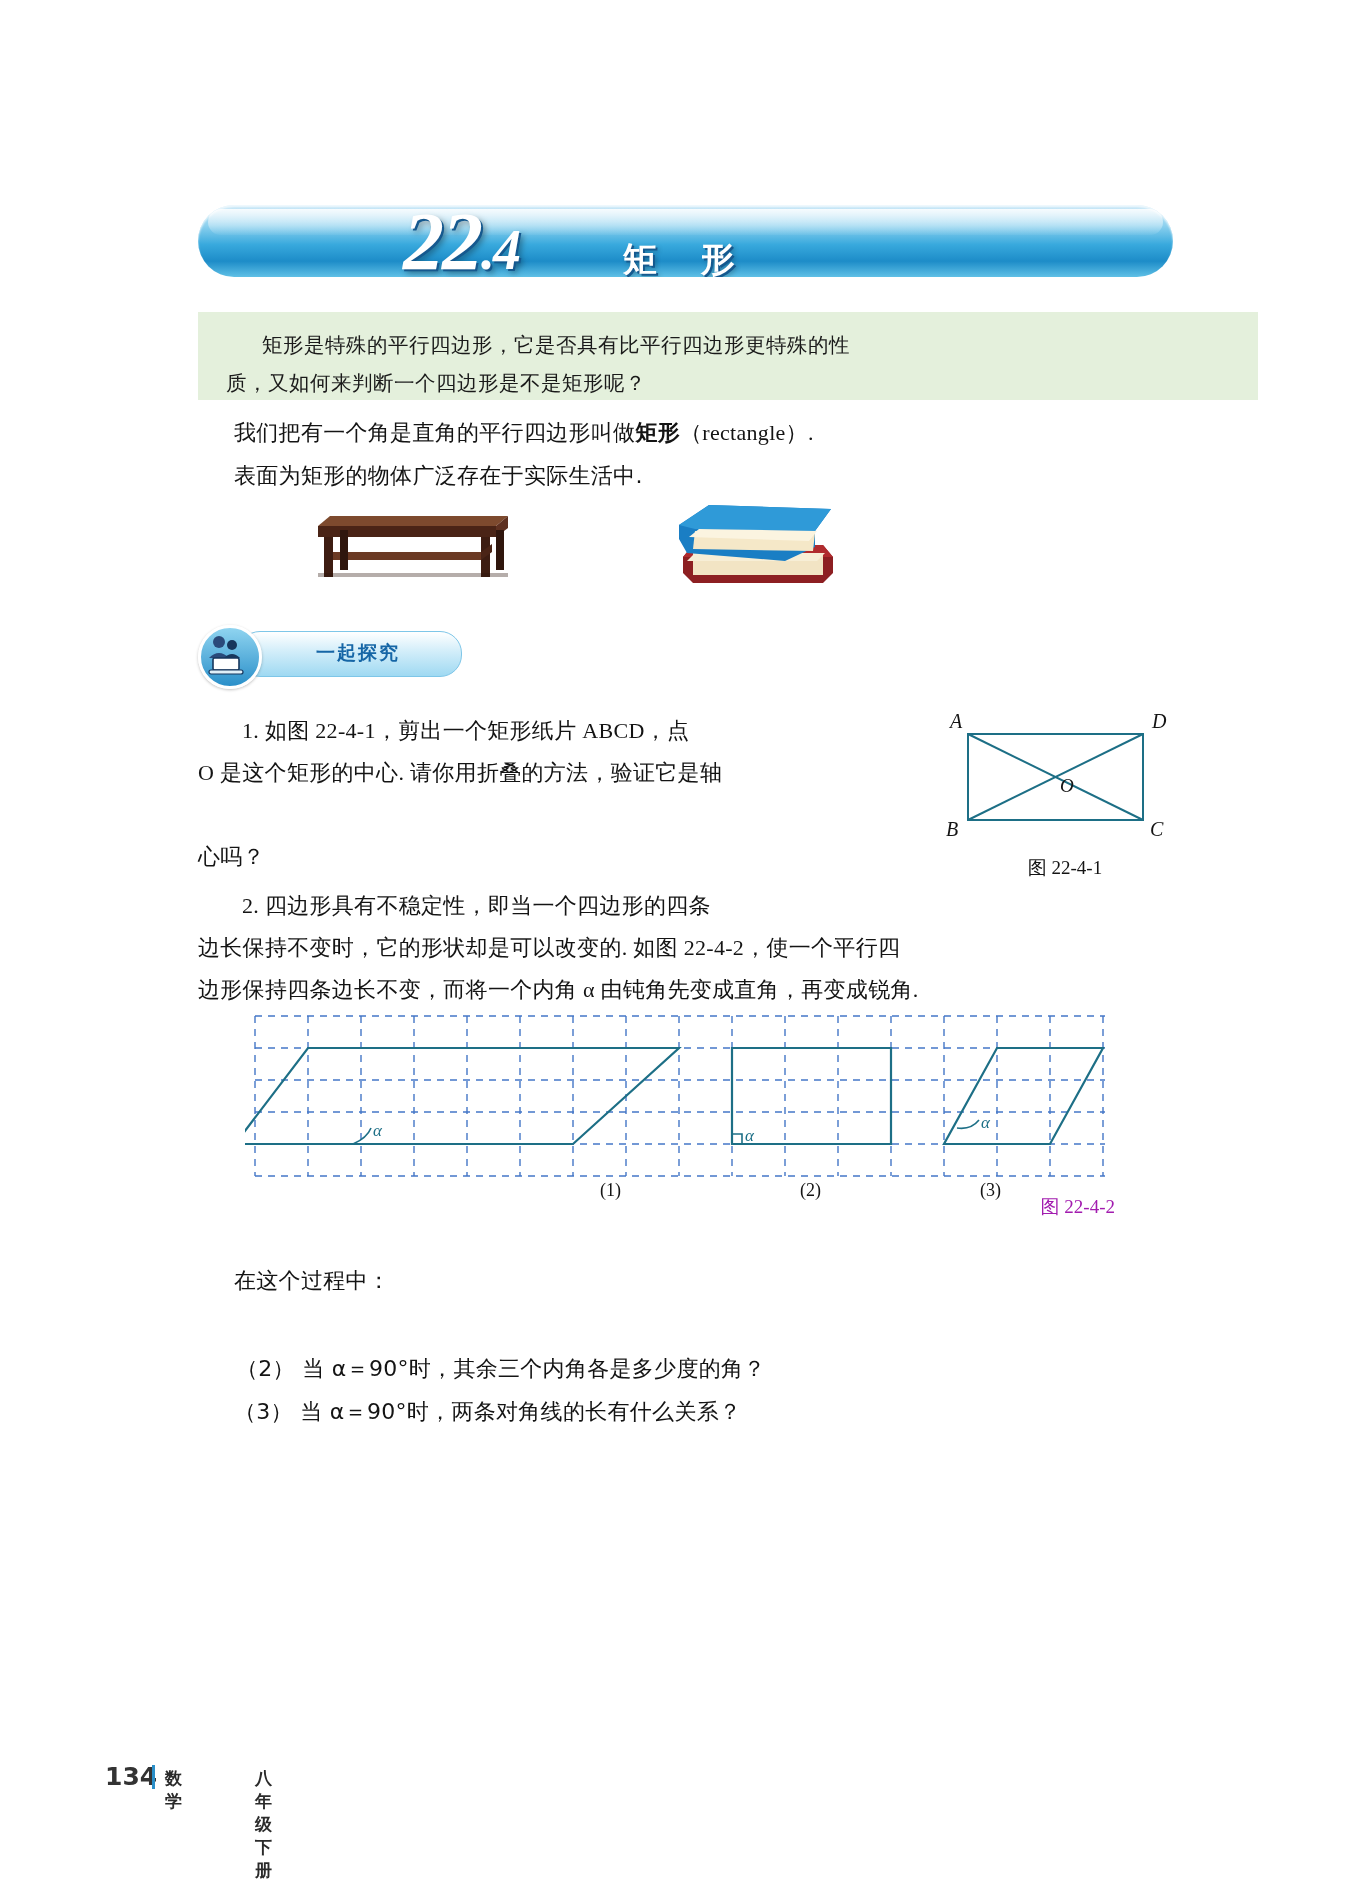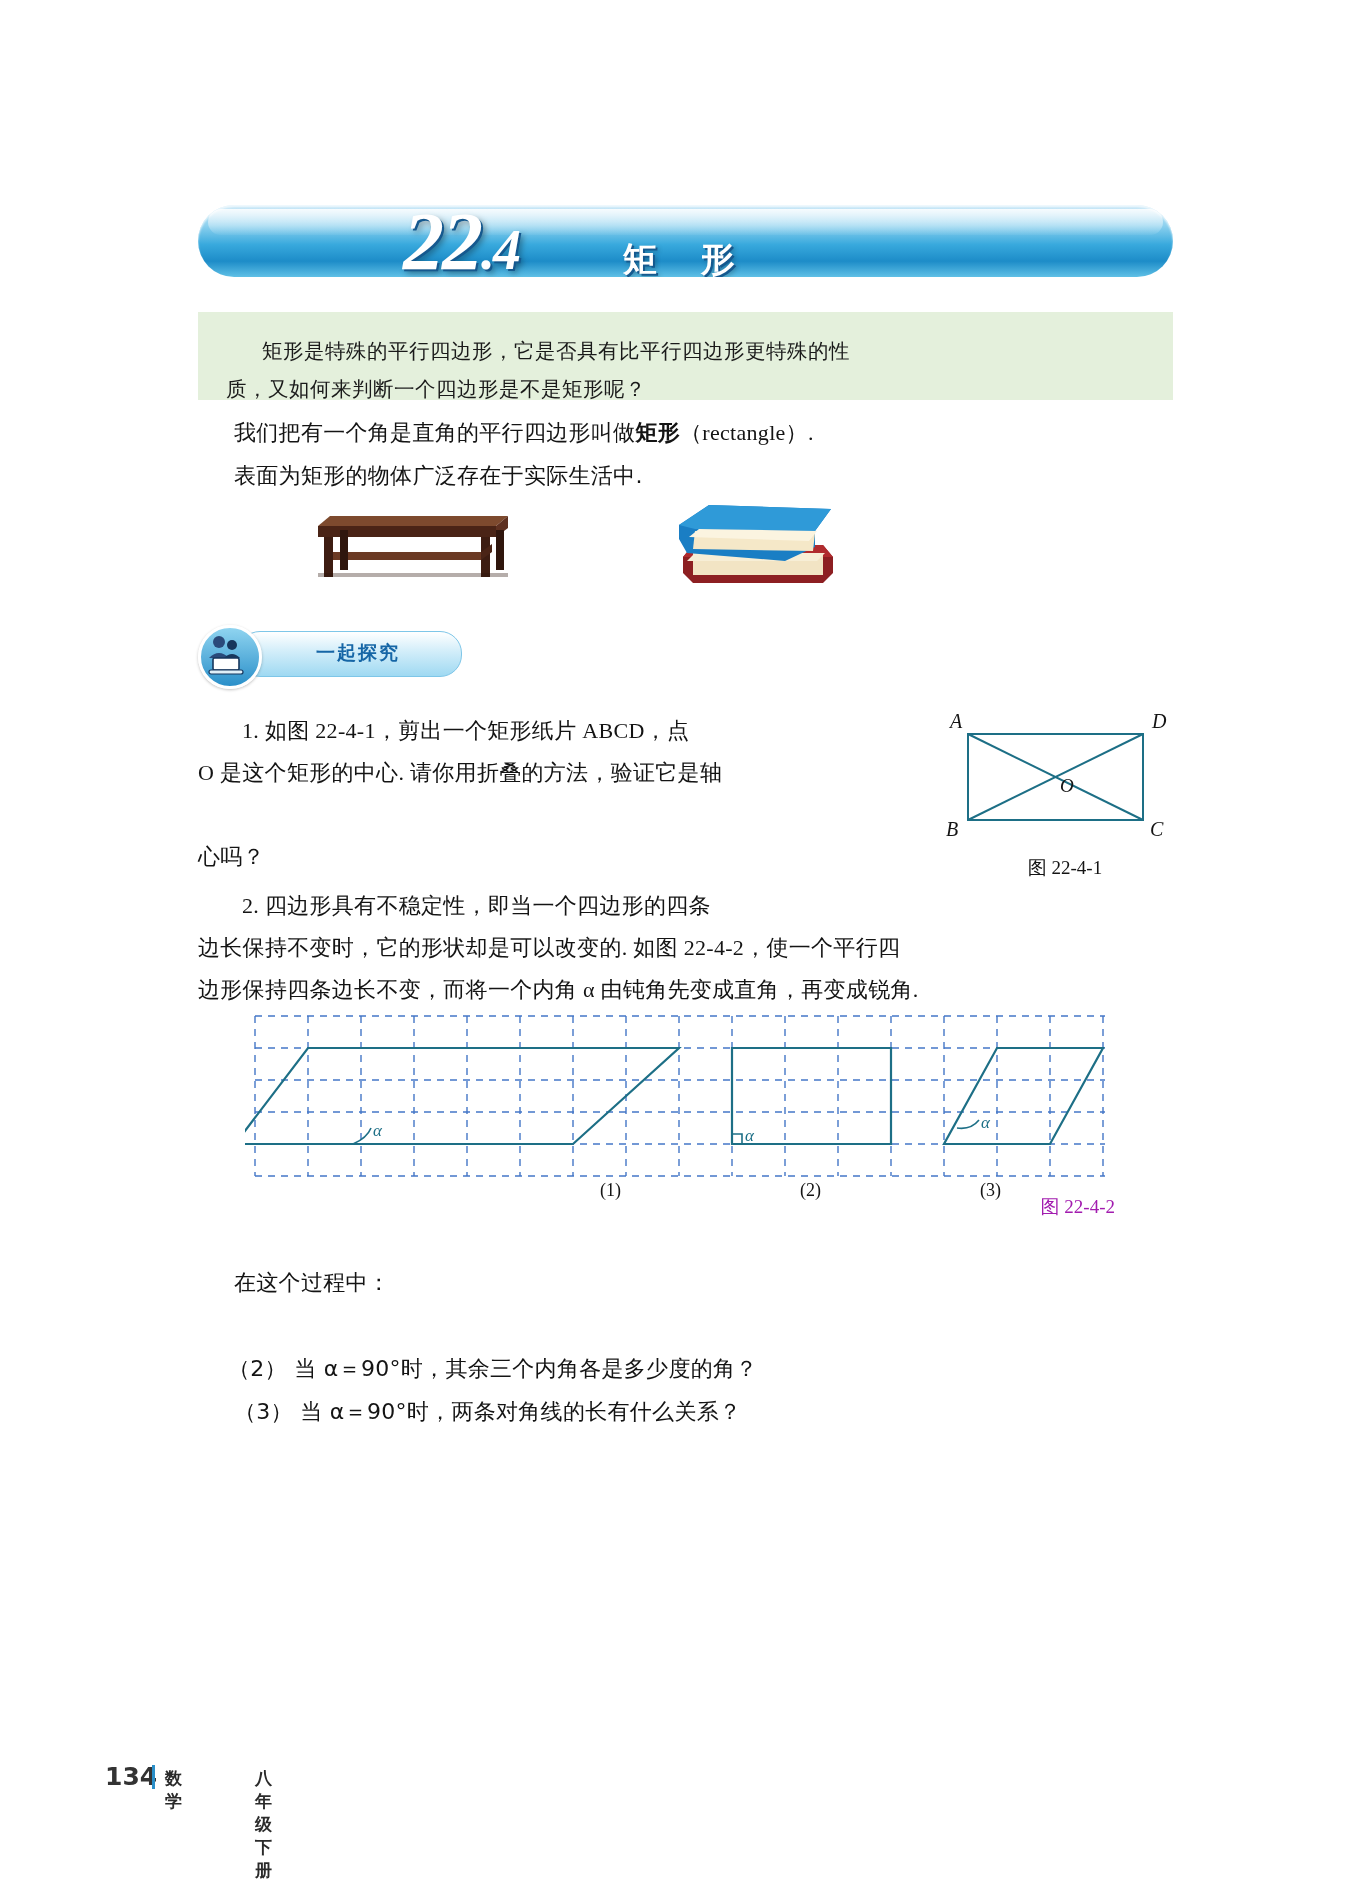--- a/index.html
+++ b/index.html
@@ -38,23 +38,23 @@
   .banner .cn {
     position:absolute; left:425px; top:32px;
     font-family:"DejaVu Sans", sans-serif;
     font-weight:bold; font-size:34px; letter-spacing:16px;
     color:#ffffff;
     text-shadow: 2px 2px 0 #15598f, 3px 3px 5px rgba(0,0,0,0.3);
   }
 
   
   .intro {
-    position:absolute; left:198px; top:312px; width:975px; height:88px;
+    position:absolute; left:198px; top:312px; width:1060px; height:88px;
     background:#e4f0dc;
-    padding:20px 28px 0 28px;
+    padding:14px 28px 0 28px;
     box-sizing:border-box;
     font-family:"DejaVu Sans", sans-serif;
     font-size:20.5px; line-height:38px; color:#1a1a1a;
     letter-spacing:0.5px;
   }
   .intro .ind { display:inline-block; width:36px; }
 
   
   .p {
     position:absolute;
@@ -110,23 +110,23 @@
 
   
   .fig2 { position:absolute; left:245px; top:1008px; width:870px; height:200px; }
   .fig2cap {
     position:absolute; left:245px; top:1194px; width:870px;
     text-align:right;
     font-family:"Liberation Serif", serif; font-size:19px; color:#a21caf;
   }
 
   
-  #qlead { left:234px; top:1262px; }
+  #qlead { left:234px; top:1262px;font-family:Liberation Mono, monospace; }
   #q1 { left:234px; top:1305px; }
-  #q2 { left:228px; top:1348px; }
+  #q2 { left:236px; top:1348px; }
   #q3 { left:234px; top:1391px; }
 
   
   .footer { position:absolute; left:105px; top:1762px; height:30px; }
   .footer .pg {
     position:absolute; left:0; top:0;
     font-family:"DejaVu Sans", sans-serif; font-weight:bold;
     font-size:25px; color:#333;
   }
   .footer .bar {

